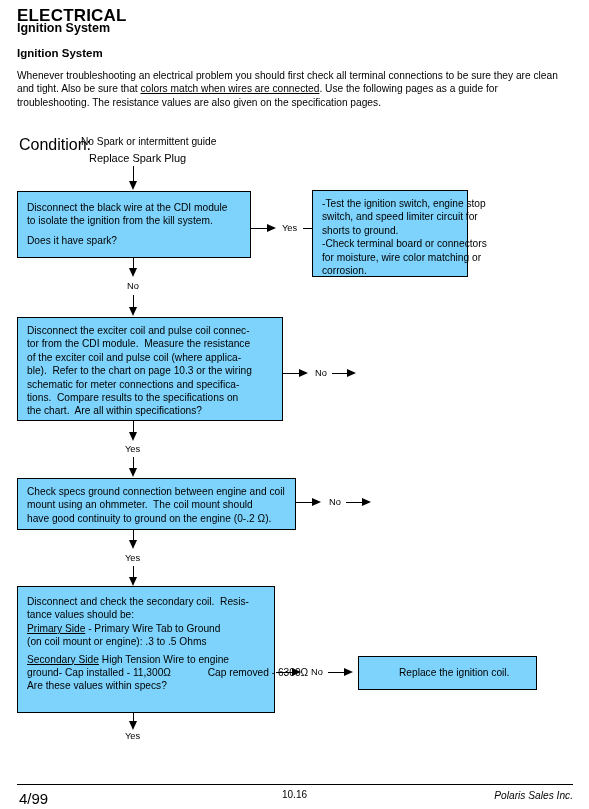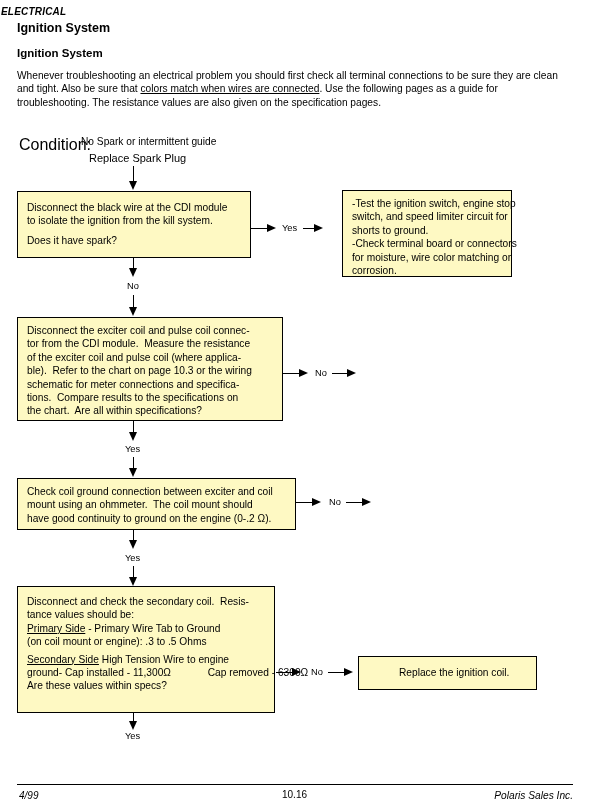--- a/index.html
+++ b/index.html
@@ -18,25 +18,24 @@
   .page {
     position: absolute;
     left: 0; top: 0;
     width: 589px;
     height: 809px;
   }
 
   
   .hdr-electrical {
     position: absolute;
-    left: 1px; top: 6px;
-    font-size: 10px;
+    left: 17px; top: 6px;
+    font-size: 17px;
     font-weight: bold;
     letter-spacing: 0.2px;
-    font-style: italic;
   }
   .hdr-ignition {
     position: absolute;
     left: 17px; top: 21px;
     font-size: 12.5px;
     font-weight: bold;
   }
   .sec-title {
     position: absolute;
     left: 17px; top: 47px;
@@ -67,31 +66,31 @@
   .cond-line2 {
     position: absolute;
     left: 89px; top: 152px;
     font-size: 11px;
   }
 
   
   .box {
     position: absolute;
     border: 1px solid #000000;
-    background: #fef9c3;
+    background: #7dd3fc;
     box-sizing: border-box;
     font-size: 10.2px;
     line-height: 13.4px;
     padding: 6px 9px;
   }
   .box .ln { white-space: pre; }
   .box u { text-decoration: underline; }
 
   #box1 { left: 17px;  top: 191px; width: 234px; height: 67px; }
-  #box1r{ left: 342px; top: 190px; width: 170px; height: 87px; }
+  #box1r{ left: 312px; top: 190px; width: 156px; height: 87px; }
   #box2 { left: 17px;  top: 317px; width: 266px; height: 104px; }
   #box2r{ left: 360px; top: 337px; width: 161px; height: 64px; }
   #box3 { left: 17px;  top: 478px; width: 279px; height: 52px; }
   #box3r{ left: 375px; top: 485px; width: 164px; height: 34px; }
   #box4 { left: 17px;  top: 586px; width: 258px; height: 127px; }
   #box4r{ left: 358px; top: 656px; width: 179px; height: 33px; }
   #box5 { left: 17px;  top: 739px; width: 522px; height: 35px; }
 
   #box1 { padding-top: 9px; }
   #box1r{ padding-top: 6px; }
@@ -140,22 +139,21 @@
   
   .footer-rule {
     position: absolute;
     left: 17px; top: 784px;
     width: 556px; height: 1px;
     background: #000000;
   }
   .footer-left {
     position: absolute;
     left: 19px; top: 790px;
-    font-size: 10px;
-    font-style: italic;
+    font-size: 15px;
   }
   .footer-center {
     position: absolute;
     left: 0; top: 789px;
     width: 589px;
     text-align: center;
     font-size: 10px;
   }
   .footer-right {
     position: absolute;
@@ -227,21 +225,21 @@
   <div class="arrow-right" style="left:347px; top:369px;"></div>
 
 
   <div class="vline" style="left:133px; top:421px; height:13px;"></div>
   <div class="arrow-down" style="left:129px; top:432px;"></div>
   <div class="lbl" style="left:124px; top:444px;">Yes</div>
   <div class="vline" style="left:133px; top:457px; height:12px;"></div>
   <div class="arrow-down" style="left:129px; top:468px;"></div>
 
   <div class="box" id="box3">
-    <span class="ln">Check coil ground connection between exciter and coil</span>
+    <span class="ln">Check specs ground connection between engine and coil</span>
     <span class="ln">mount using an ohmmeter.  The coil mount should</span>
     <span class="ln">have good continuity to ground on the engine (0-.2 Ω).</span>
   </div>
 
   <div class="hline" style="left:296px; top:502px; width:17px;"></div>
   <div class="arrow-right" style="left:312px; top:498px;"></div>
   <div class="lbl" style="left:328px; top:497px;">No</div>
   <div class="hline" style="left:346px; top:502px; width:16px;"></div>
   <div class="arrow-right" style="left:362px; top:498px;"></div>
 

